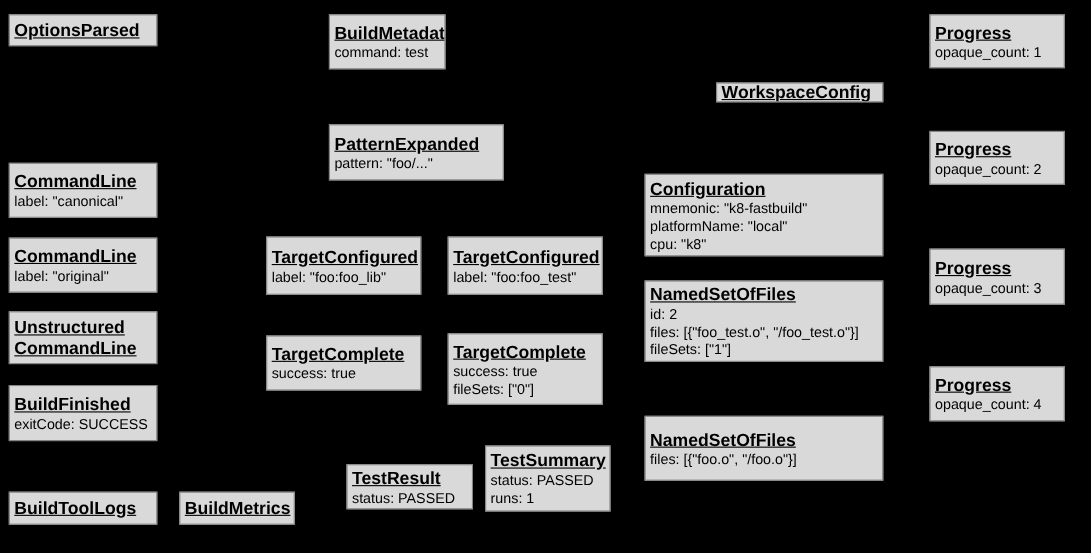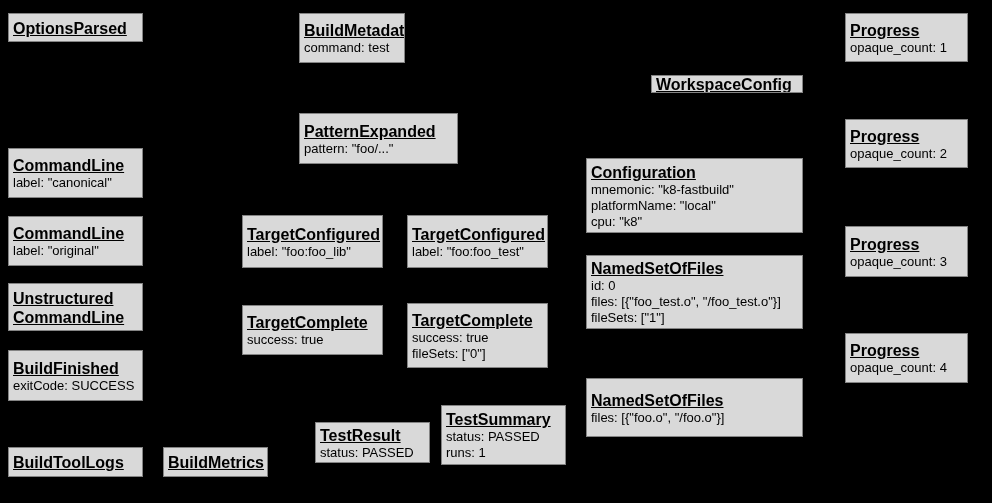--- a/index.html
+++ b/index.html
@@ -103,40 +103,40 @@
     <div class="title">TargetComplete</div>
     <div class="line">success: true</div>
     <div class="line">fileSets: ["0"]</div>
   </div>
 
   <div class="node" style="left:315px;top:422px;width:115px;height:41px">
     <div class="title">TestResult</div>
     <div class="line">status: PASSED</div>
   </div>
 
-  <div class="node" style="left:441px;top:405px;width:125px;height:60px">
+  <div class="node" style="left:441px;top:405px;width:114px;height:60px">
     <div class="title">TestSummary</div>
     <div class="line">status: PASSED</div>
     <div class="line">runs: 1</div>
   </div>
 
   <div class="node" style="left:651px;top:75px;width:152px;height:18px">
     <div class="title">WorkspaceConfig</div>
   </div>
 
   <div class="node" style="left:586px;top:158px;width:217px;height:75px">
     <div class="title">Configuration</div>
     <div class="line">mnemonic: "k8-fastbuild"</div>
     <div class="line">platformName: "local"</div>
     <div class="line">cpu: "k8"</div>
   </div>
 
   <div class="node" style="left:586px;top:255px;width:217px;height:74px">
     <div class="title">NamedSetOfFiles</div>
-    <div class="line">id: 0</div>
+    <div class="line">id: 2</div>
     <div class="line">files: [{"foo_test.o", "/foo_test.o"}]</div>
     <div class="line">fileSets: ["1"]</div>
   </div>
 
   <div class="node" style="left:586px;top:378px;width:217px;height:59px">
     <div class="title">NamedSetOfFiles</div>
     <div class="line">files: [{"foo.o", "/foo.o"}]</div>
   </div>
 
   <div class="node" style="left:845px;top:13px;width:123px;height:49px">

